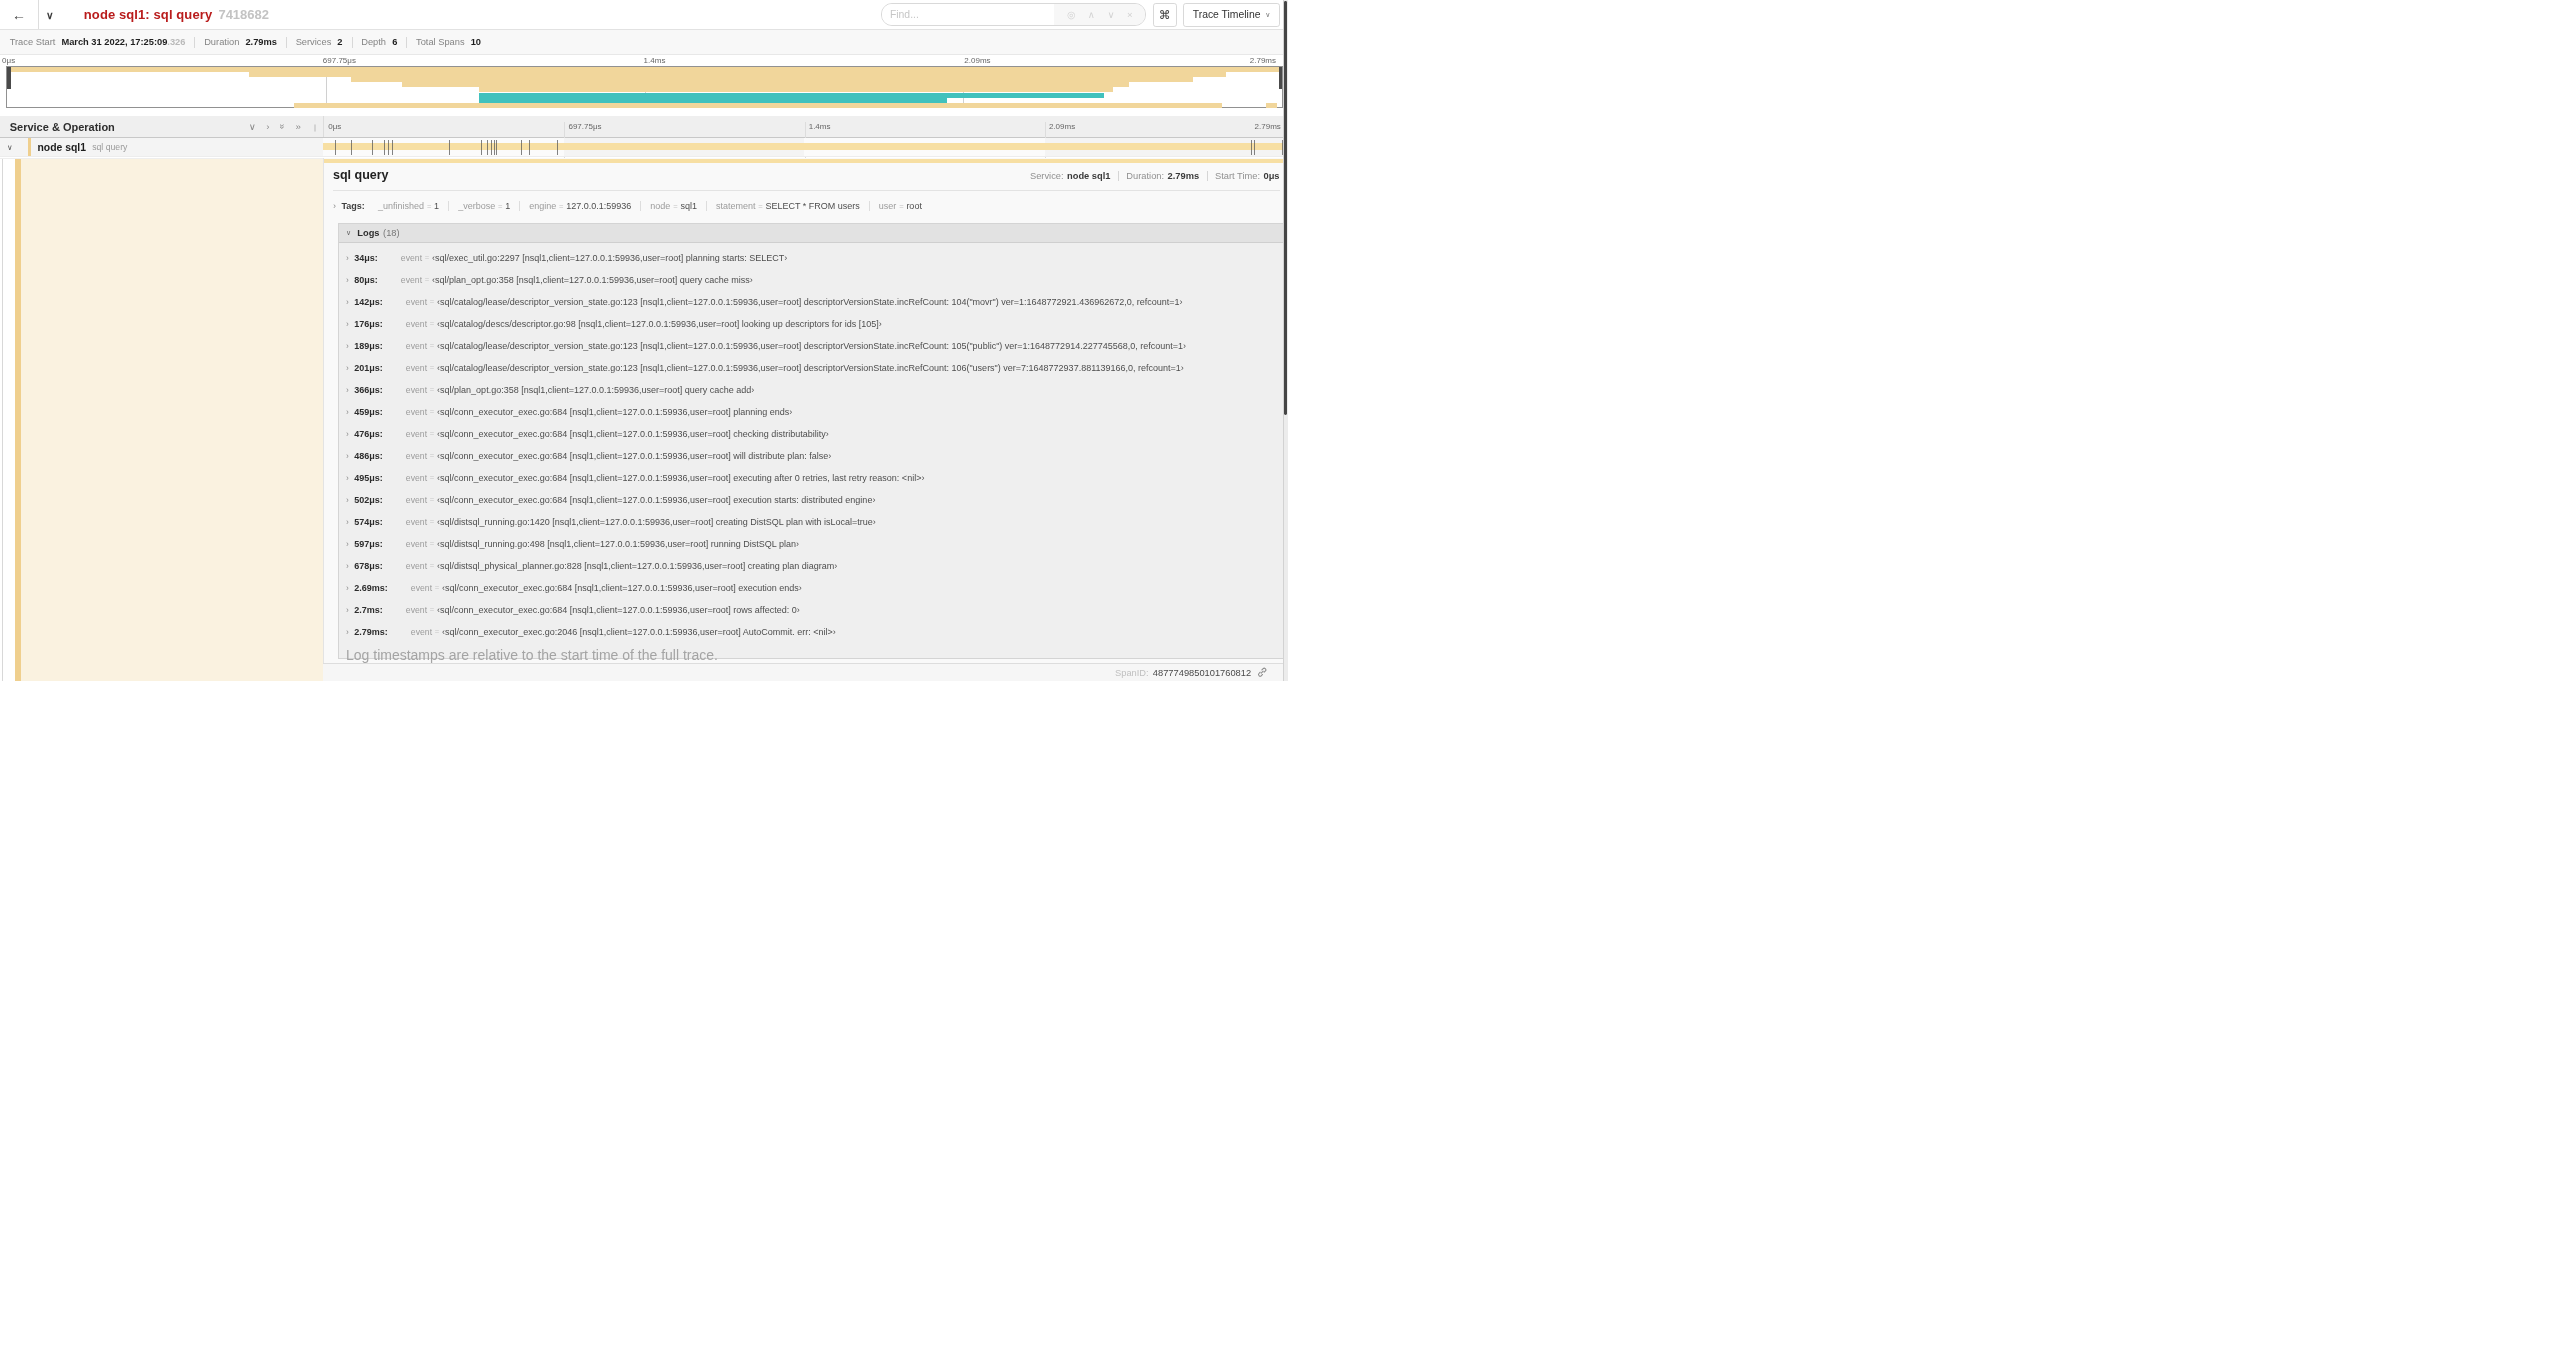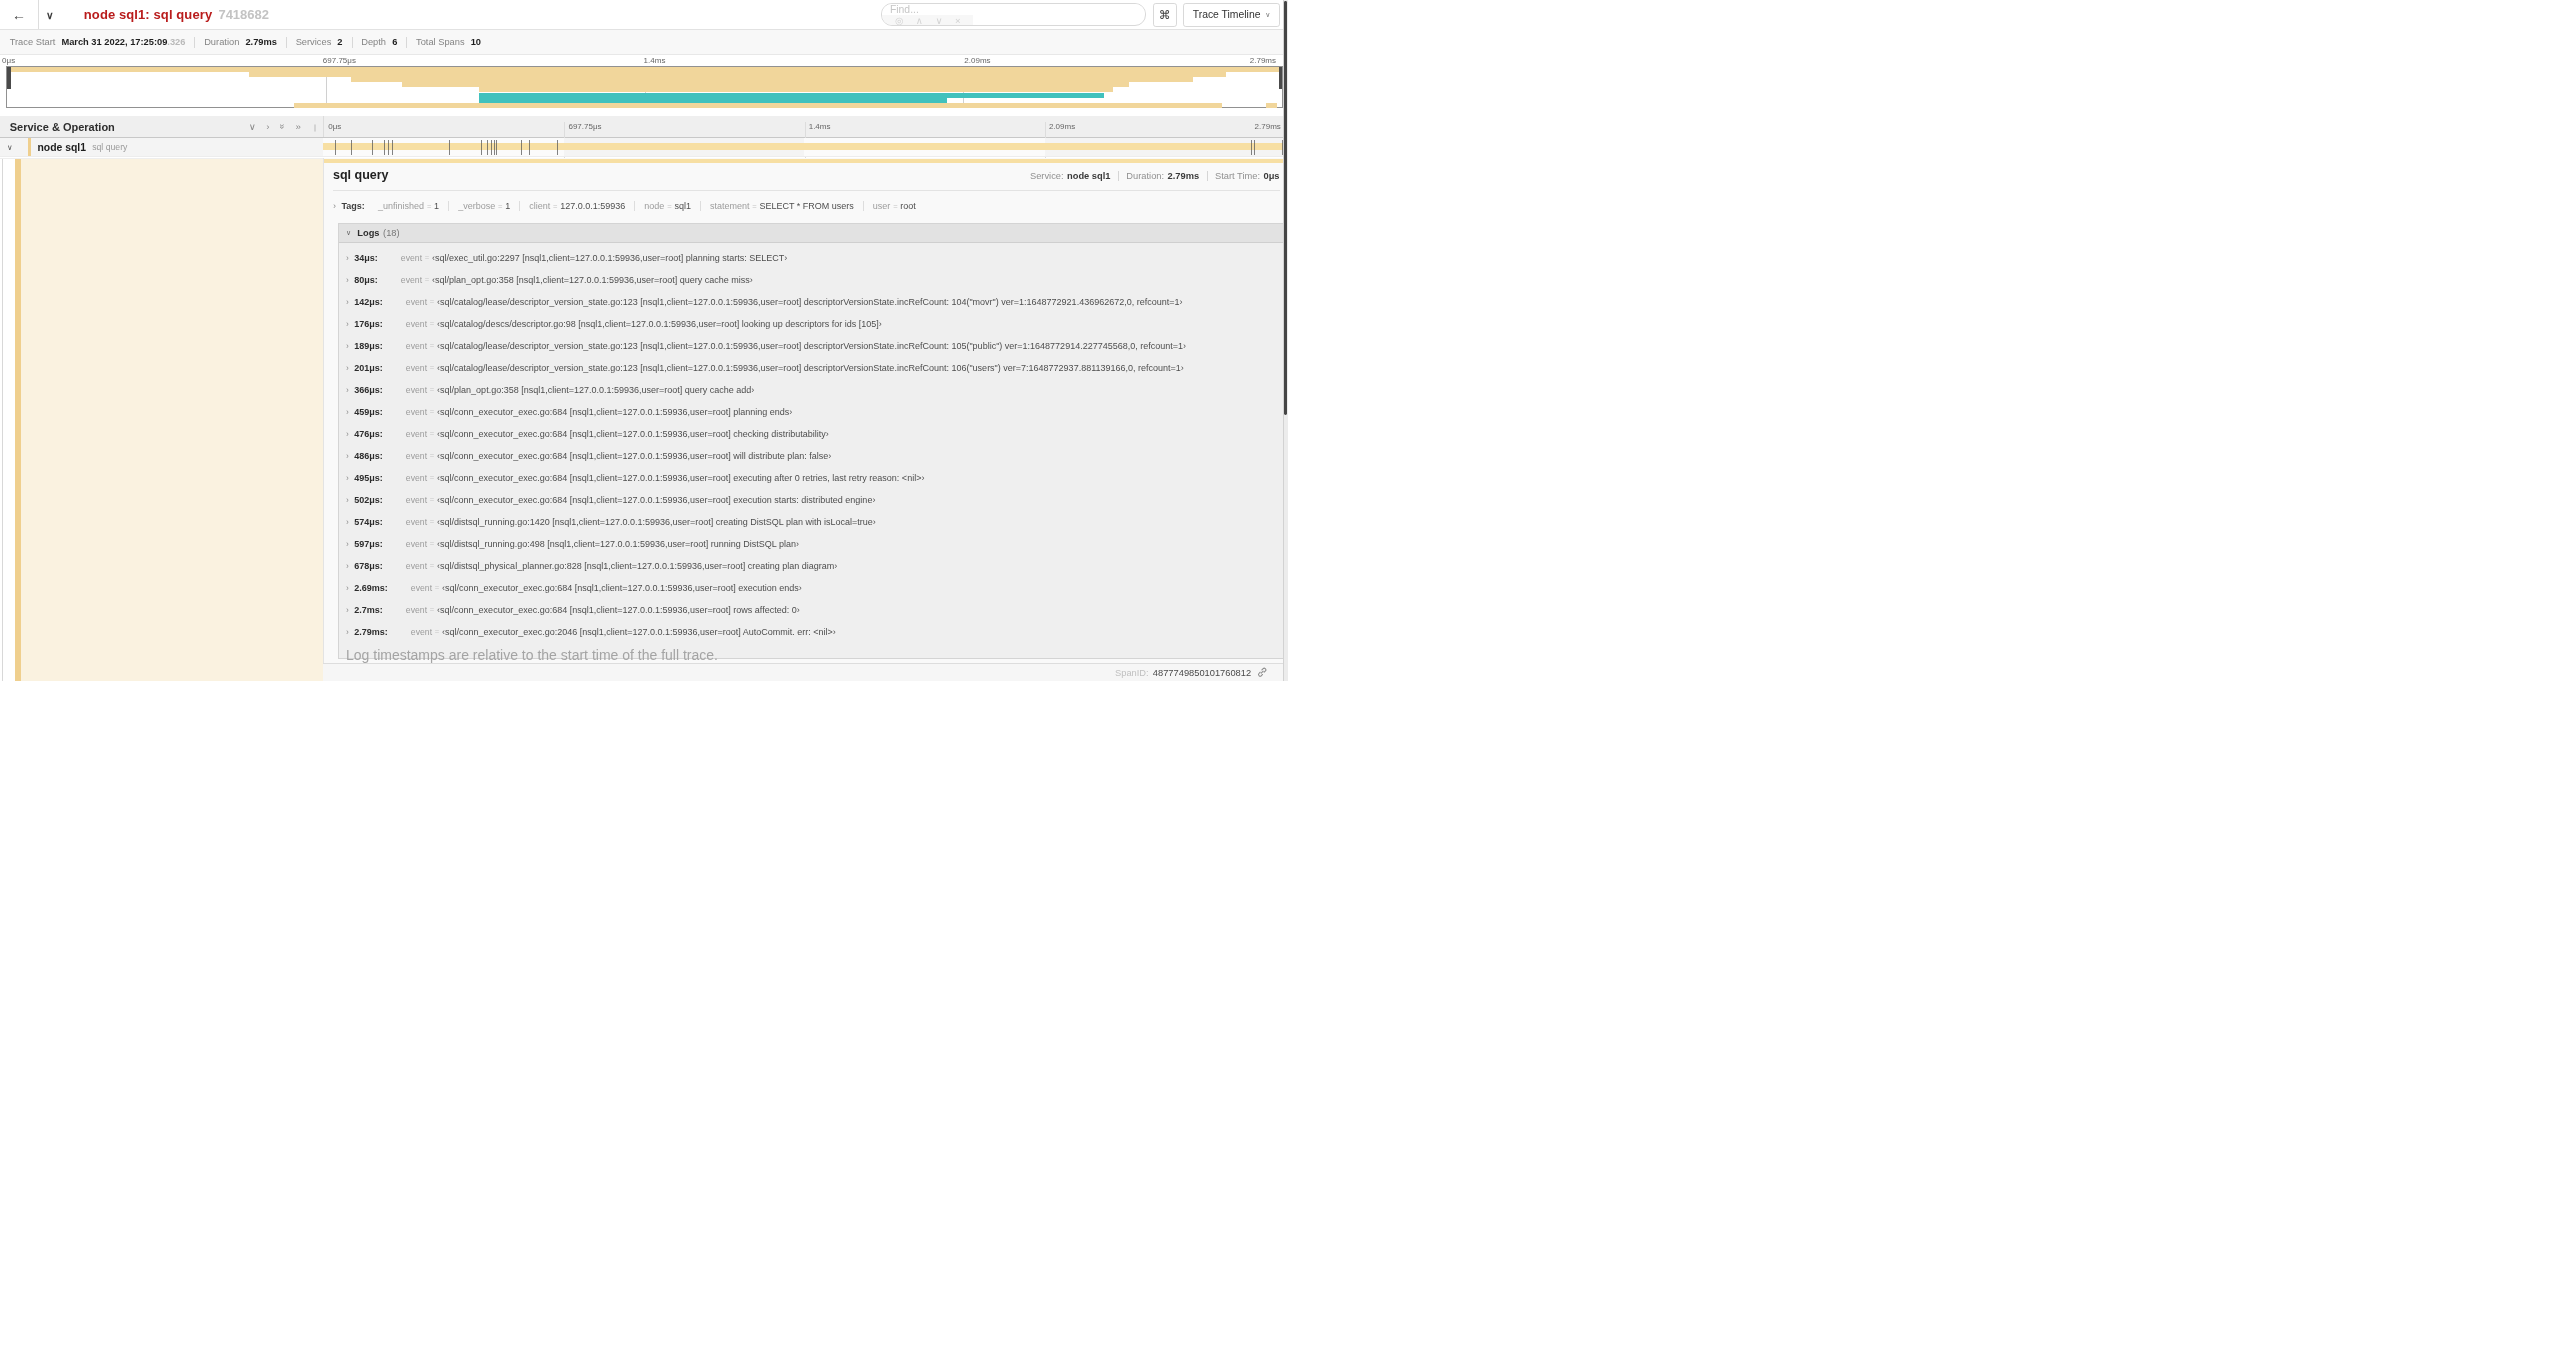--- a/index.html
+++ b/index.html
@@ -9,21 +9,21 @@
     font-family: "Liberation Sans", sans-serif; background: #fff; color:#333;
   }
   
   .header { position:absolute; left:0; top:0; width:1288px; height:29px; background:#fff; display:flex; align-items:center; }
   .back-btn { width:39px; height:29px; border-right:0.7px solid #ddd; display:flex; align-items:center; justify-content:center; font-size:14px; color:#444; cursor:pointer; }
   .title-wrap { display:flex; align-items:center; margin-left:7px; }
   .title-chevron { font-size:10.4px; font-weight:bold; color:#3c3c3c; margin-right:6.2px; cursor:pointer; }
   .trace-title { font-size:13px; font-weight:bold; color:#b91c1c; letter-spacing:0.1px;margin-left:24px; }
   .trace-id { font-size:13px; font-weight:bold; color:#c3c3c3; margin-left:6.2px; }
   .header-right { position:absolute; right:7.6px; top:2.8px; display:flex; align-items:center; gap:6.2px; }
-  .find-box { width:265px; height:23px; border:0.7px solid #d9d9d9; border-radius:11px; background:#fff; display:flex; overflow:hidden;flex-direction:column; }
+  .find-box { width:265px; height:23px; border:0.7px solid #d9d9d9; border-radius:11px; background:#fff; display:flex; overflow:hidden; }
   .find-input { flex:1; border:none; outline:none; padding:0 7.6px; font-size:10.4px; font-family:"Liberation Sans",sans-serif; color:#555; background:#fff; }
   .find-input::placeholder { color:#c6c6c6; }
   .find-suffix { width:91px; background:#f7f7f7; display:flex; align-items:center; justify-content:space-evenly; color:#d3d3d3; font-size:9.7px; }
   .find-suffix span { cursor:pointer; }
   .icon-btn { width:24px; height:24px; border:0.7px solid #d9d9d9; border-radius:2.8px; background:#fff; display:flex; align-items:center; justify-content:center; font-size:11.8px; color:#3f3f3f; cursor:pointer; }
   .tt-btn { height:24px; padding:0 9px; border:0.7px solid #d9d9d9; border-radius:2.8px; background:#fff; display:flex; align-items:center; gap:4.8px; font-size:10.4px; color:#333; cursor:pointer; }
   .tt-chevron { font-size:7px; color:#777; }
   
   .summary { position:absolute; left:0; top:29px; width:1288px; height:26px; background:#f8f8f8; border-top:0.7px solid #e2e2e2; border-bottom:0.7px solid #e8e8e8; display:flex; align-items:center; padding-left:9.7px; font-size:9.3px; }
   .summary .lbl { color:#848484; margin-right:3.5px; }
@@ -259,21 +259,21 @@
           <span class="tag-key">_unfinished</span>
           <span class="tag-eq">=</span>
           <span class="tag-val">1</span>
         </span>
         <span class="tag-item">
           <span class="tag-key">_verbose</span>
           <span class="tag-eq">=</span>
           <span class="tag-val">1</span>
         </span>
         <span class="tag-item">
-          <span class="tag-key">client</span>
+          <span class="tag-key">engine</span>
           <span class="tag-eq">=</span>
           <span class="tag-val">127.0.0.1:59936</span>
         </span>
         <span class="tag-item">
           <span class="tag-key">node</span>
           <span class="tag-eq">=</span>
           <span class="tag-val">sql1</span>
         </span>
         <span class="tag-item">
           <span class="tag-key">statement</span>

